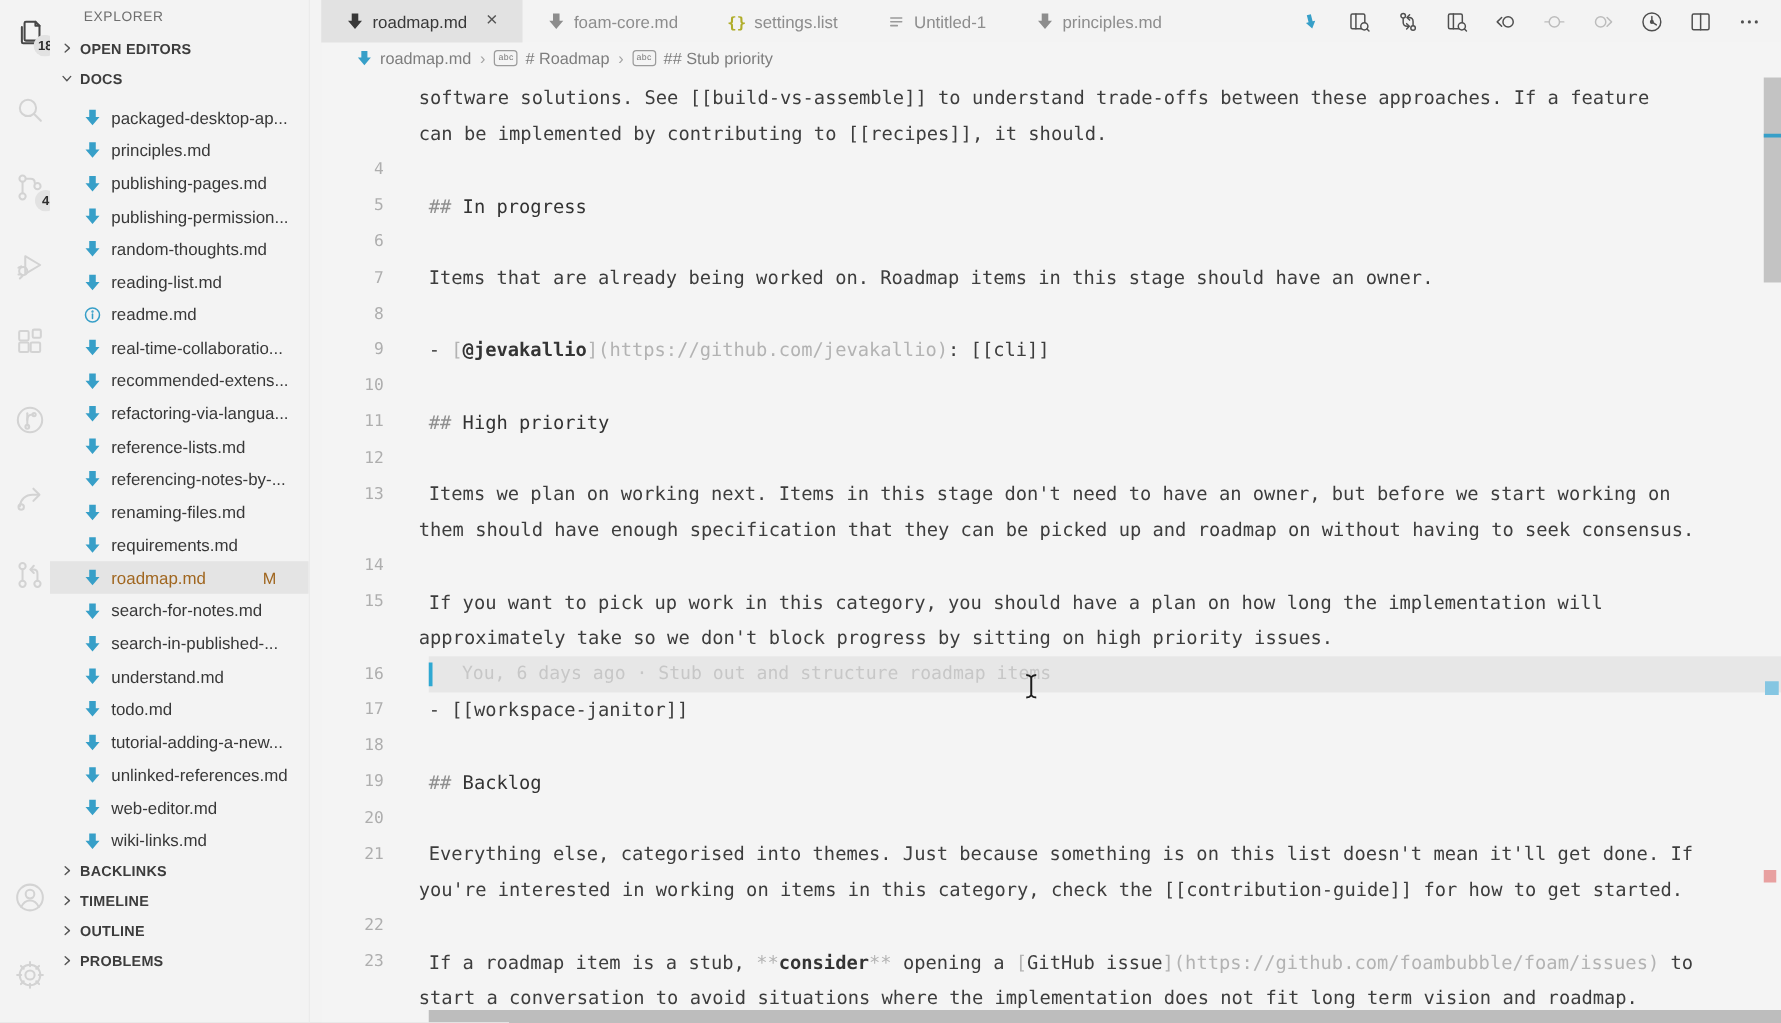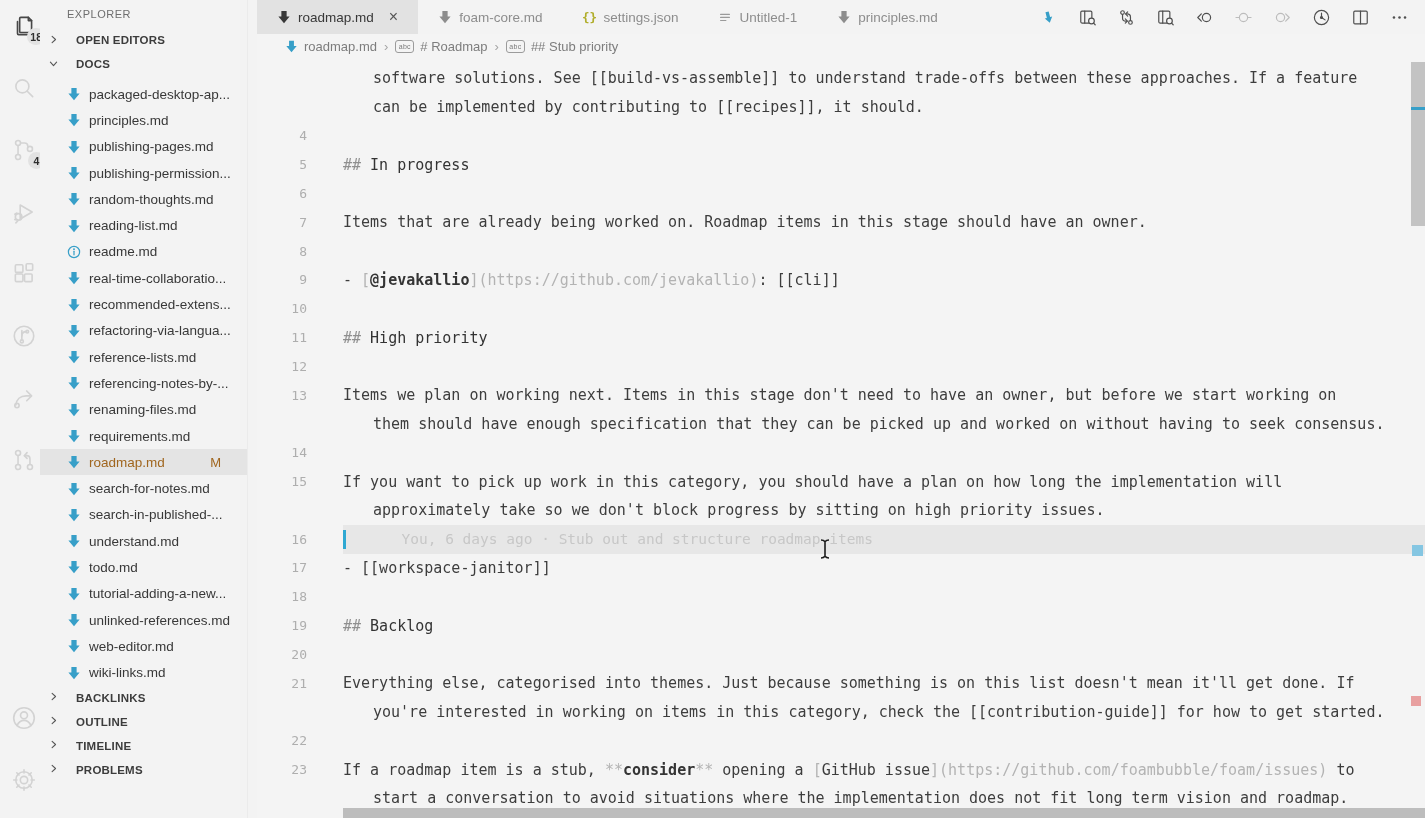--- a/index.html
+++ b/index.html
@@ -20,21 +20,21 @@
   .act-item.active{color:#474747}
   .act-item svg{width:26px;height:26px}
   .act-badge{position:absolute;right:3px;bottom:5px;min-width:17px;height:17px;border-radius:9px;
        background:#e2e2e2;color:#2e2e2e;font-size:10.5px;font-weight:bold;display:flex;
        align-items:center;justify-content:center;padding:0 3px}
   .act-bottom{margin-top:auto}
   
   .sidebar{position:absolute;left:40px;top:0;width:208px;height:100%;background:var(--bg);
        border-right:1px solid #ebebeb;font-size:13.5px;color:#383838;overflow:hidden}
   .sb-title{height:28px;line-height:28px;padding-left:27px;font-size:11px;color:#6e6e6e;letter-spacing:.5px}
-  .sb-sec{height:24px;display:flex;align-items:center;gap:17px;padding-left:8px;
+  .sb-sec{height:24px;display:flex;align-items:center;gap:5px;padding-left:8px;
        font-size:11.5px;font-weight:bold;color:#3c3c3c;letter-spacing:.2px}
   .sb-sec svg{width:11px;height:11px;flex:none;color:#555}
   .files{padding-top:5px}
   .file-row{height:26.3px;display:flex;align-items:center;gap:8px;padding-left:27px}
   .file-row .ficon{width:14px;height:14px;flex:none;display:flex;align-items:center;justify-content:center;color:var(--teal)}
   .file-row .ficon svg{width:14px;height:14px}
   .file-row.selected{background:var(--row-sel);color:var(--orange)}
   .m-badge{margin-left:auto;margin-right:26px;color:var(--orange);font-size:13px}
   
   .editorgroup{position:absolute;left:257px;top:0;right:0;bottom:0;background:var(--bg-editor)}
@@ -59,24 +59,24 @@
   .bc-sep{color:#a5a5a5;font-size:13px}
   .abc-box{width:19px;height:13px;border:1px solid #9b9b9b;border-radius:3px;color:#7a7a7a;
        font-size:7px;display:flex;align-items:center;justify-content:center;letter-spacing:.3px}
   
   .code-area{position:absolute;left:0;right:0;top:58px;bottom:0;padding-top:6px;overflow:hidden}
   .row{display:flex;align-items:center;height:28.8px}
   .ln{width:50px;flex:none;text-align:right;font-family:"DejaVu Sans Mono",monospace;
       font-size:13px;color:#aeaeae}
   .code{flex:1;height:100%;margin-left:36px;display:flex;align-items:center;white-space:pre;
       font-family:"DejaVu Sans Mono",monospace;font-size:15px;color:var(--fg)}
-  .row.wrapped .code{margin-left:66px}
+  .row.wrapped .code{margin-left:28px}
   .row.current .code{background:var(--line-hl)}
   .caret{width:2.5px;height:19px;background:#2fa8d2;flex:none}
-  .blame{color:var(--blame);padding-left:56px;font-size:14.5px}
+  .blame{color:var(--blame);padding-left:24px;font-size:14.5px}
   .seg-p{color:var(--fg-faint)}
   .seg-b{font-weight:bold;color:#343434}
   .seg-h{font-weight:normal;color:#333}
   .seg-hp{color:#8f8f8f}
   .seg-u{color:var(--fg-faint);}
   
   .vscroll{position:absolute;right:0;top:62px;width:14px;height:164px;background:var(--scroll)}
   .vscroll-mark{position:absolute;right:0;top:107px;width:14px;height:3px;background:var(--teal)}
   .ov-cursor{position:absolute;right:2px;top:545px;width:11px;height:11px;background:var(--mark-blue)}
   .ov-error{position:absolute;right:4px;top:696px;width:10px;height:10px;background:var(--mark-red)}
@@ -378,27 +378,27 @@
         <div class="sb-sec">
           <span class="chev"><svg viewBox="0 0 16 16" fill="none" stroke="currentColor" stroke-width="1.6" stroke-linecap="round" stroke-linejoin="round">
               <path d="M6 3.5L11 8l-5 4.5"></path>
             </svg></span>
           <span>BACKLINKS</span>
         </div>
         <div class="sb-sec">
           <span class="chev"><svg viewBox="0 0 16 16" fill="none" stroke="currentColor" stroke-width="1.6" stroke-linecap="round" stroke-linejoin="round">
               <path d="M6 3.5L11 8l-5 4.5"></path>
             </svg></span>
-          <span>OUTLINE</span>
+          <span>TIMELINE</span>
         </div>
         <div class="sb-sec">
           <span class="chev"><svg viewBox="0 0 16 16" fill="none" stroke="currentColor" stroke-width="1.6" stroke-linecap="round" stroke-linejoin="round">
               <path d="M6 3.5L11 8l-5 4.5"></path>
             </svg></span>
-          <span>TIMELINE</span>
+          <span>OUTLINE</span>
         </div>
         <div class="sb-sec">
           <span class="chev"><svg viewBox="0 0 16 16" fill="none" stroke="currentColor" stroke-width="1.6" stroke-linecap="round" stroke-linejoin="round">
               <path d="M6 3.5L11 8l-5 4.5"></path>
             </svg></span>
           <span>PROBLEMS</span>
         </div>
       </div>
   </div>
 
@@ -416,21 +416,21 @@
         <div class="tab">
           <span class="ticon">
             <svg viewBox="0 0 16 16">
               <path fill="currentColor" d="M5 1h6v6.5h3.4L8 15 1.6 7.5H5z"></path>
             </svg>
           </span>
           <span>foam-core.md</span>
         </div>
         <div class="tab">
           <span class="ticon json-glyph">{}</span>
-          <span>settings.json</span>
+          <span>settings.list</span>
         </div>
         <div class="tab">
           <span class="ticon">
             <svg viewBox="0 0 16 16" stroke="#9a9a9a" stroke-width="1.4" stroke-linecap="round">
               <path d="M3 5h10M3 8.5h10M3 12h6"></path>
             </svg>
           </span>
           <span>Untitled-1</span>
         </div>
         <div class="tab">
@@ -577,21 +577,21 @@
         <div class="row">
           <span class="ln">12</span>
           <span class="code"></span>
         </div>
         <div class="row">
           <span class="ln">13</span>
           <span class="code"><span class="seg-t">Items we plan on working next. Items in this stage don't need to have an owner, but before we start working on</span></span>
         </div>
         <div class="row wrapped">
           <span class="ln"></span>
-          <span class="code"><span class="seg-t">them should have enough specification that they can be picked up and worked on without having to seek consensus.</span></span>
+          <span class="code"><span class="seg-t">them should have enough specification that they can be picked up and roadmap on without having to seek consensus.</span></span>
         </div>
         <div class="row">
           <span class="ln">14</span>
           <span class="code"></span>
         </div>
         <div class="row">
           <span class="ln">15</span>
           <span class="code"><span class="seg-t">If you want to pick up work in this category, you should have a plan on how long the implementation will</span></span>
         </div>
         <div class="row wrapped">

